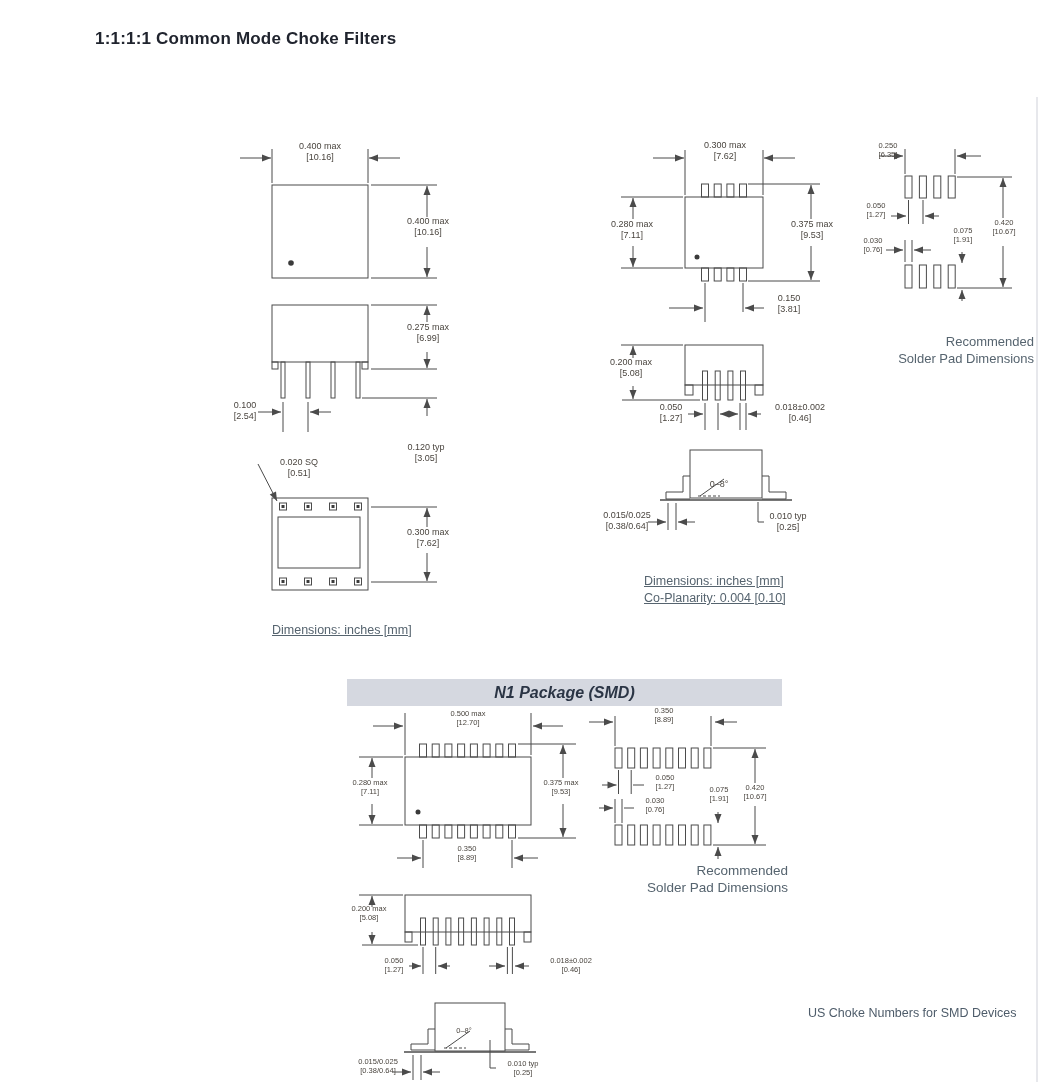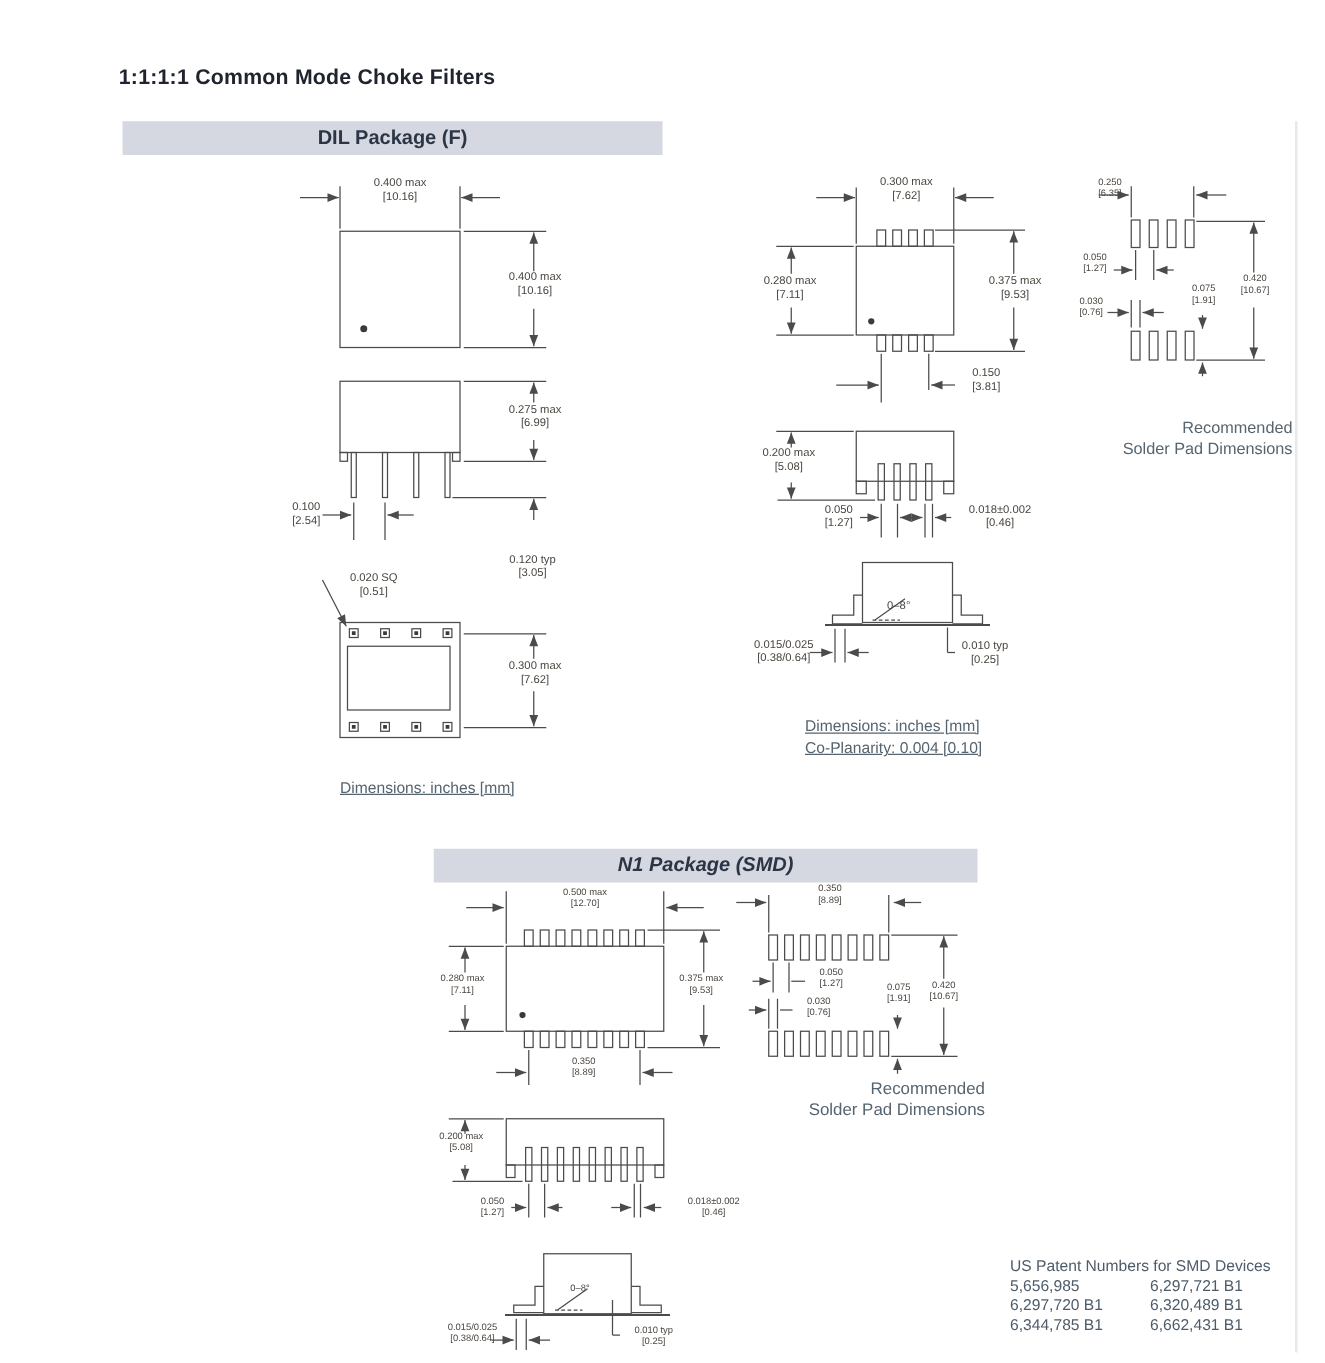--- a/index.html
+++ b/index.html
@@ -1,18 +1,18 @@
 <!DOCTYPE html>
 <html><head>
 <meta charset="utf-8">
 <style>
   html,body { margin:0; padding:0; background:#fff; }
   .page { position:relative; width:1060px; height:1090px; background:#ffffff;
           font-family:"Liberation Sans","DejaVu Sans",sans-serif; overflow:hidden; }
-  .title { position:absolute; left:95px; top:52px; font-size:17px; font-weight:bold;
+  .title { position:absolute; left:95px; top:29px; font-size:17px; font-weight:bold;
            color:#20242e; letter-spacing:0.2px; }
   .hdr { position:absolute; height:27px; background:#d5d8e0; color:#2b3545;
          font-size:16px; font-weight:bold; text-align:center; line-height:27px; }
   #hdr-dil { left:98px;  top:97px;  width:432px; }
   #hdr-nt  { left:592px; top:97px;  width:436px; }
   #hdr-n1  { left:347px; top:679px; width:435px;font-style:italic; }
   svg.art { position:absolute; left:0; top:0; }
   .dim { position:absolute; color:#4a453f; text-align:center; white-space:pre-line;
          font-size:9px; line-height:11px; }
   .dim.xs { font-size:7.5px; line-height:9px; }
@@ -25,21 +25,20 @@
   .patents .grid { display:grid; grid-template-columns:112px auto; }
   .edge { position:absolute; left:1036px; top:97px; width:2px; height:985px; background:#e7e8ec; }
 </style>
 </head>
 <body>
 
 <div class="page">
 
   <div class="title">1:1:1:1 Common Mode Choke Filters</div>
 
-  <div class="hdr" id="hdr-dil">DIL Package (F)</div>
   <div class="hdr" id="hdr-n1">N1 Package (SMD)</div>
 
   <div class="edge"></div>
 
   <svg class="art" width="1060" height="1090" viewBox="0 0 1060 1090" fill="none" stroke="#4b4b4b" stroke-width="1">
     <defs>
       <marker id="arr" markerWidth="10" markerHeight="8" refX="9.5" refY="4" orient="auto" markerUnits="userSpaceOnUse">
         <path d="M0.5,0.5 L9.5,4 L0.5,7.5 Z" fill="#4b4b4b" stroke="none"></path>
       </marker>
     </defs>
@@ -391,24 +390,16 @@
   <div class="dim xs" style="left:635px;top:796px;width:40px">0.030
 [0.76]</div>
   <div class="dim xs" style="left:699px;top:785px;width:40px">0.075
 [1.91]</div>
   <div class="dim xs" style="left:731px;top:783px;width:48px">0.420
 [10.67]</div>
   <div class="caption" style="left:576px;top:863px;width:212px;font-size:13.5px">Recommended
 Solder Pad Dimensions</div>
 
   <div class="patents">
-    <div>US Patent Numbers for SMD Devices</div>
-    <div class="grid">
-      <span>5,656,985</span>
-      <span>6,297,721 B1</span>
-      <span>6,297,720 B1</span>
-      <span>6,320,489 B1</span>
-      <span>6,344,785 B1</span>
-      <span>6,662,431 B1</span>
-    </div>
+    <div>US Choke Numbers for SMD Devices</div>
   </div>
 
 </div>
 
 </body></html>

